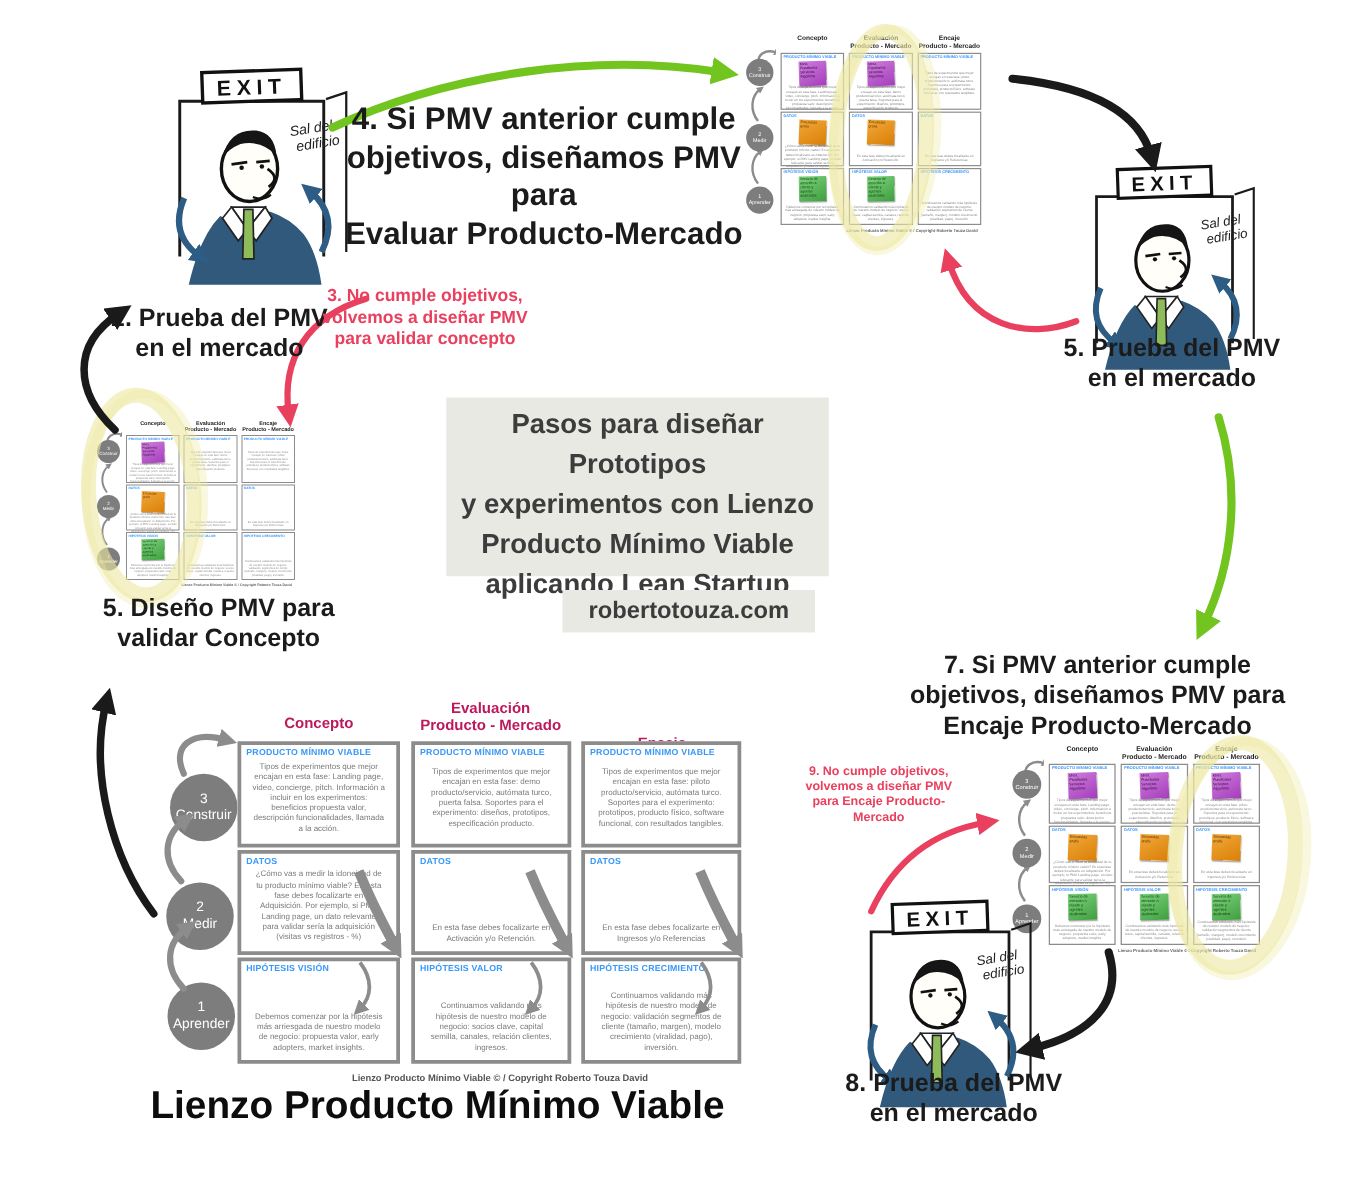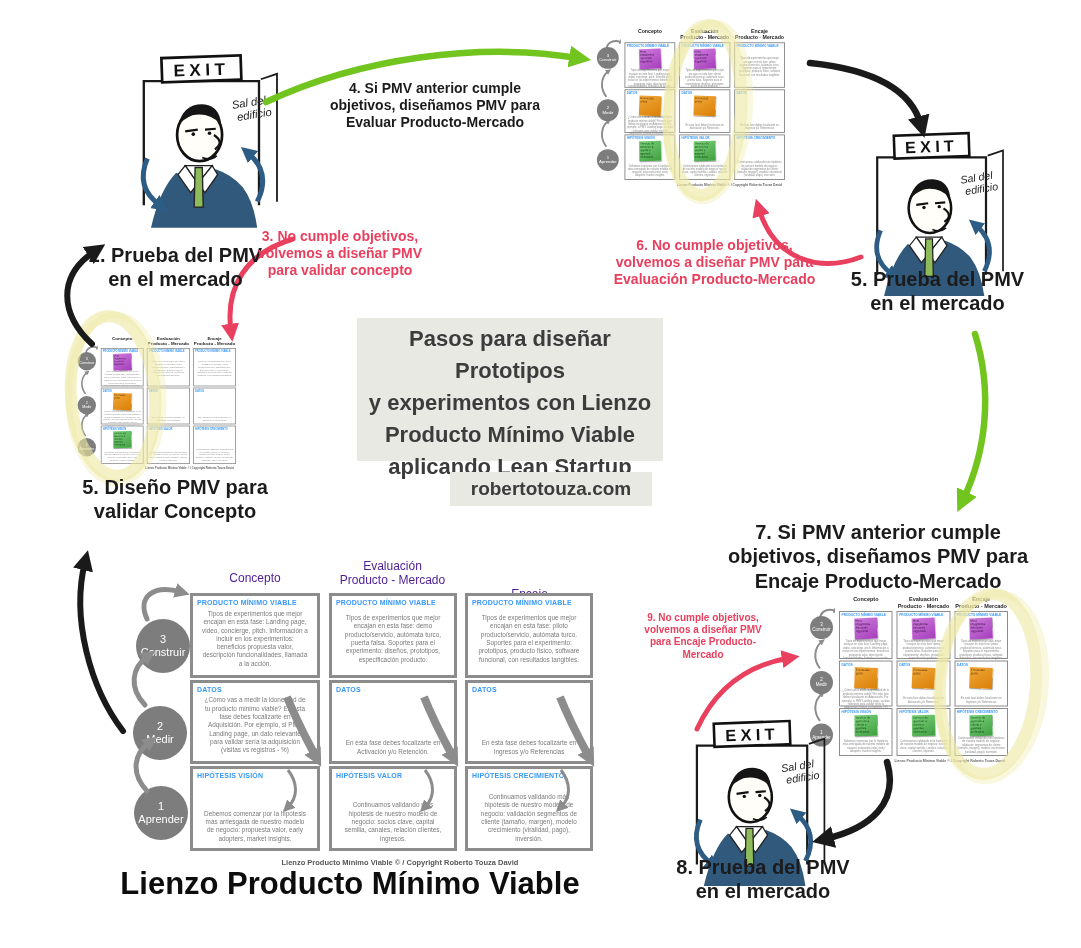--- a/index.html
+++ b/index.html
@@ -9,21 +9,21 @@
         white-space:pre-line;color:#1b1b1b;line-height:1.22;}
   .step.red{color:#e8405e;}
   .titlebox{position:absolute;z-index:8;background:#e9e9e3;color:#3c3c3c;font-weight:bold;
             text-align:center;white-space:pre-line;}
   #center-title{left:357px;top:318px;width:306px;height:138px;font-size:22px;line-height:32px;padding-top:5px;}
   #website-box{left:450px;top:472px;width:202px;height:34px;font-size:19px;line-height:34px;}
   #big-title{position:absolute;z-index:30;left:80px;top:866px;width:540px;text-align:center;
              font-size:31px;font-weight:bold;color:#0d0d0d;}
   
   #big-canvas{position:absolute;left:75px;top:560px;width:535px;height:312px;z-index:5;}
-  .bc-header{position:absolute;top:0;font-size:12px;font-weight:normal;color:#4c1d95;
+  .bc-header{position:absolute;top:0;font-size:12px;font-weight:bold;color:#be185d;
              text-align:center;white-space:pre-line;line-height:1.15;}
   .bc-cell{position:absolute;border:3px solid #8c8c8c;background:#fff;box-sizing:border-box;
            display:flex;flex-direction:column;padding:3px 4px;}
   .bc-label{font-size:7px;font-weight:bold;color:#3898fb;letter-spacing:.2px;}
   .bc-text{font-size:6.4px;color:#7a7a7a;text-align:center;line-height:1.3;padding:0 5px;}
   .v-center{margin:auto 0;}
   .v-bottom{margin-top:auto;margin-bottom:2px;}
   .bc-circle{position:absolute;width:54px;height:54px;border-radius:50%;background:#7d7d7d;
              color:#fff;display:flex;flex-direction:column;align-items:center;justify-content:center;
              font-size:11px;line-height:1.15;}
@@ -81,33 +81,30 @@
           <path d="M0,0 L4,2 L0,4 Z" fill="#8c8c8c"></path>
         </marker>
       <marker id="ah-b" viewBox="0 0 4 4" markerWidth="3.2" markerHeight="3.2" refX="1.6" refY="2" orient="auto">
           <path d="M0,0 L4,2 L0,4 Z" fill="#2d5c85"></path>
         </marker>
     </defs>
   </svg>
 
   <div class="step" id="s2" style="left:53px;top:243px;width:245px;font-size:20px;">2. Prueba del PMV
 en el mercado</div>
-  <div class="step" style="left:270px;top:80px;width:330px;font-size:14px;">4. Si PMV anterior cumple
+  <div class="step" style="left:270px;top:80px;width:330px;font-size:25px;">4. Si PMV anterior cumple
 objetivos, diseñamos PMV para
 Evaluar Producto-Mercado</div>
   <div class="step red" style="left:235px;top:228px;width:210px;font-size:14px;">3. No cumple objetivos,
 volvemos a diseñar PMV
 para validar concepto</div>
   <div class="step" style="left:40px;top:475px;width:270px;font-size:20px;">5. Diseño PMV para
 validar Concepto</div>
   <div class="step" style="left:830px;top:267px;width:215px;font-size:20px;">5. Prueba del PMV
 en el mercado</div>
-  <div class="step red" style="left:583px;top:237px;width:263px;font-size:14px;">6. No cumple objetivos,
-volvemos a diseñar PMV para
-Evaluación Producto-Mercado</div>
   <div class="step" style="left:688px;top:520px;width:380px;font-size:20px;">7. Si PMV anterior cumple
 objetivos, diseñamos PMV para
 Encaje Producto-Mercado</div>
   <div class="step red" style="left:588px;top:612px;width:230px;font-size:10px;">9. No cumple objetivos,
 volvemos a diseñar PMV
 para Encaje Producto-
 Mercado</div>
   <div class="step" style="left:648px;top:855px;width:230px;font-size:20px;">8. Prueba del PMV
 en el mercado</div>
 

